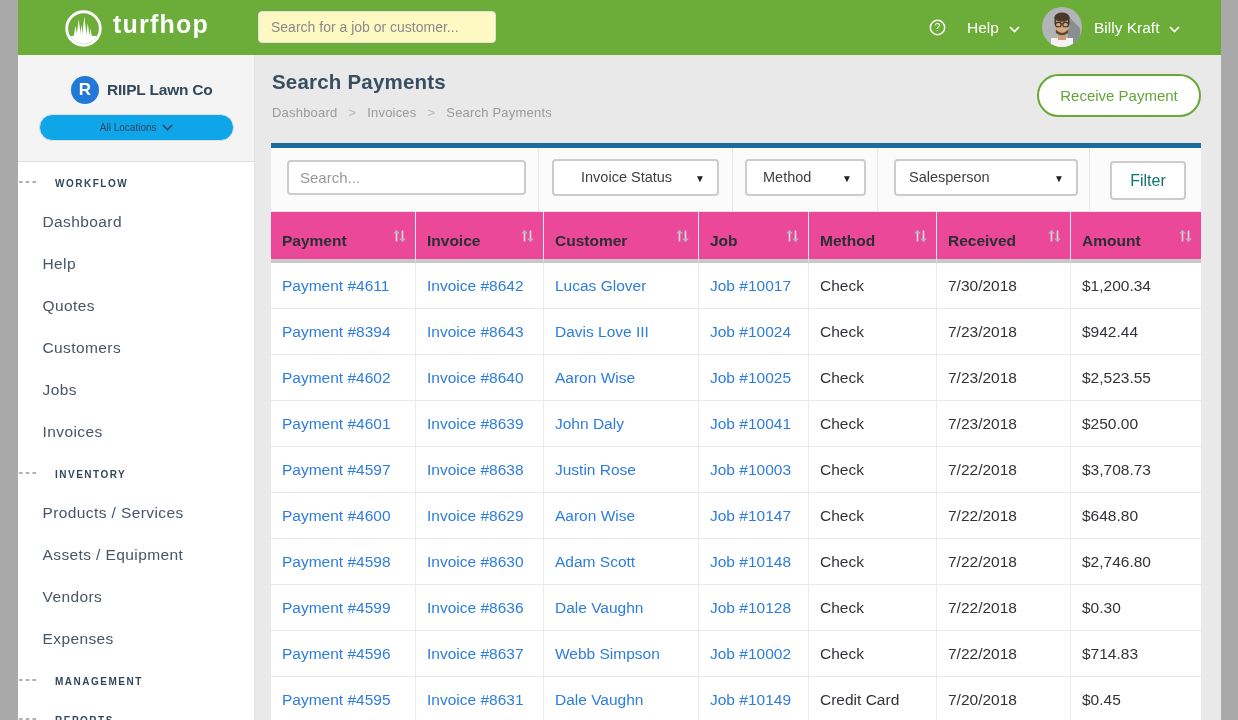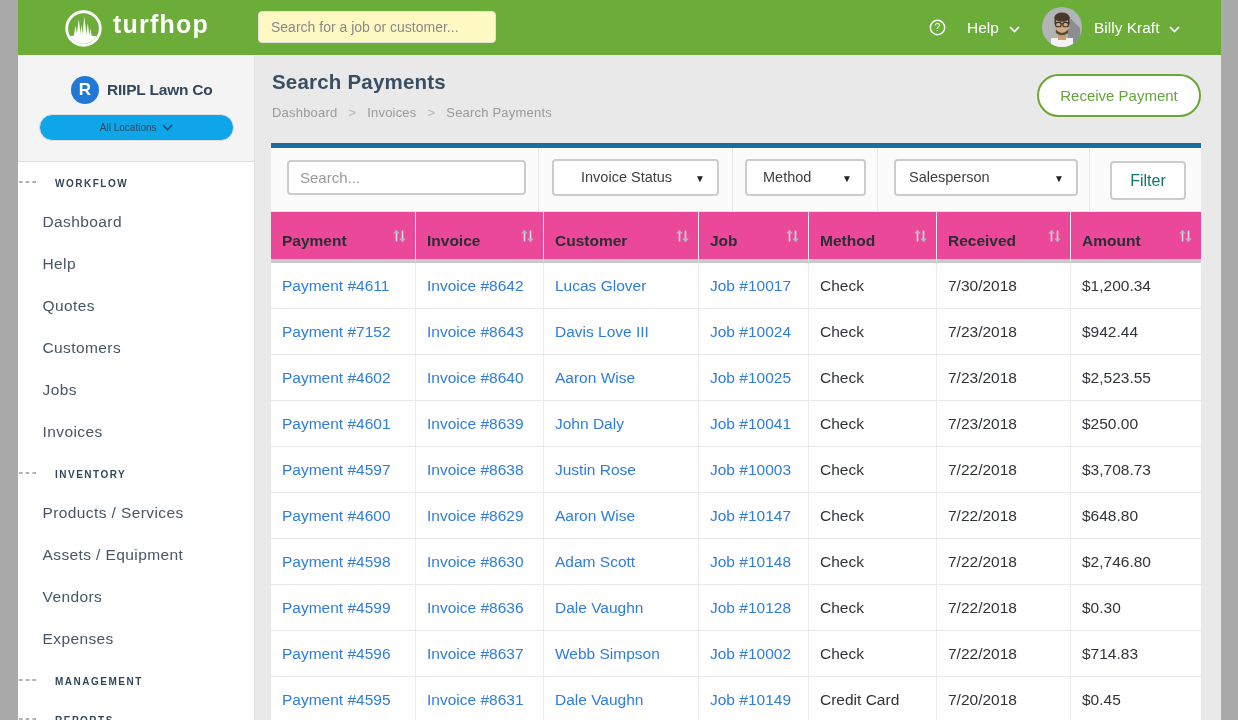--- a/index.html
+++ b/index.html
@@ -234,21 +234,21 @@
       <tr>
             <td><a>Payment #4611</a></td>
             <td><a>Invoice #8642</a></td>
             <td><a>Lucas Glover</a></td>
             <td><a>Job #10017</a></td>
             <td>Check</td>
             <td>7/30/2018</td>
             <td>$1,200.34</td>
           </tr>
       <tr>
-            <td><a>Payment #7152</a></td>
+            <td><a>Payment #8394</a></td>
             <td><a>Invoice #8643</a></td>
             <td><a>Davis Love III</a></td>
             <td><a>Job #10024</a></td>
             <td>Check</td>
             <td>7/23/2018</td>
             <td>$942.44</td>
           </tr>
       <tr>
             <td><a>Payment #4602</a></td>
             <td><a>Invoice #8640</a></td>

